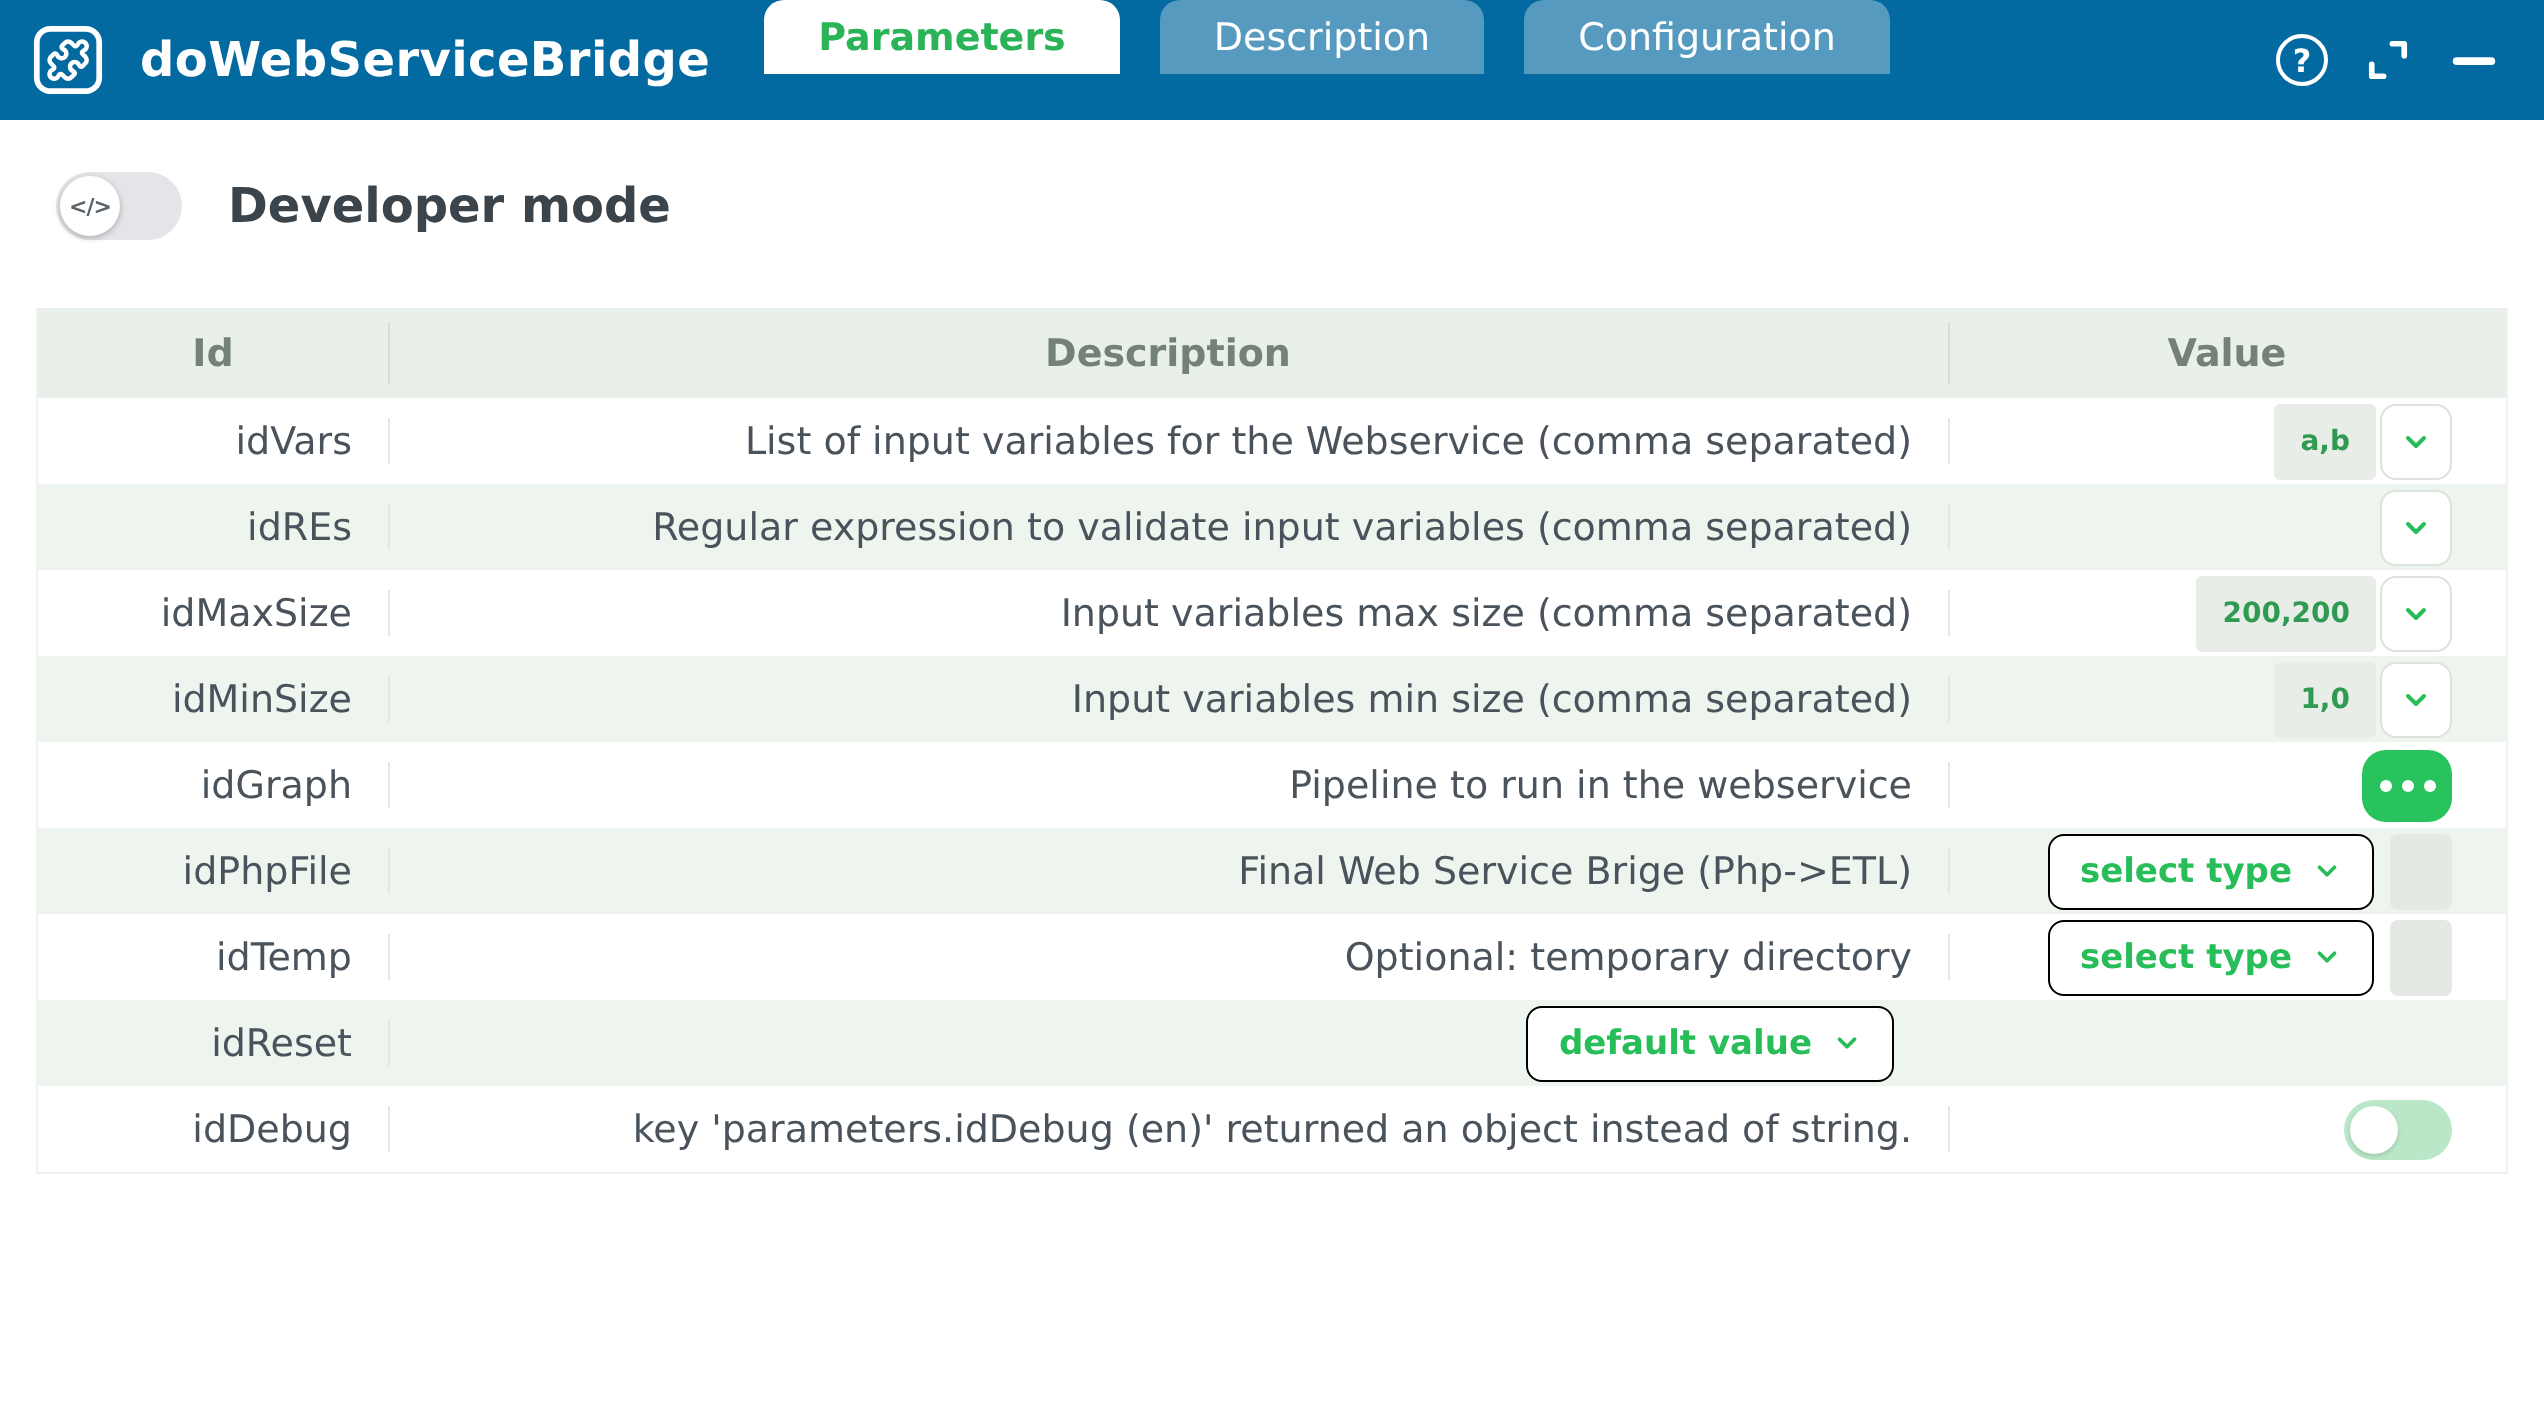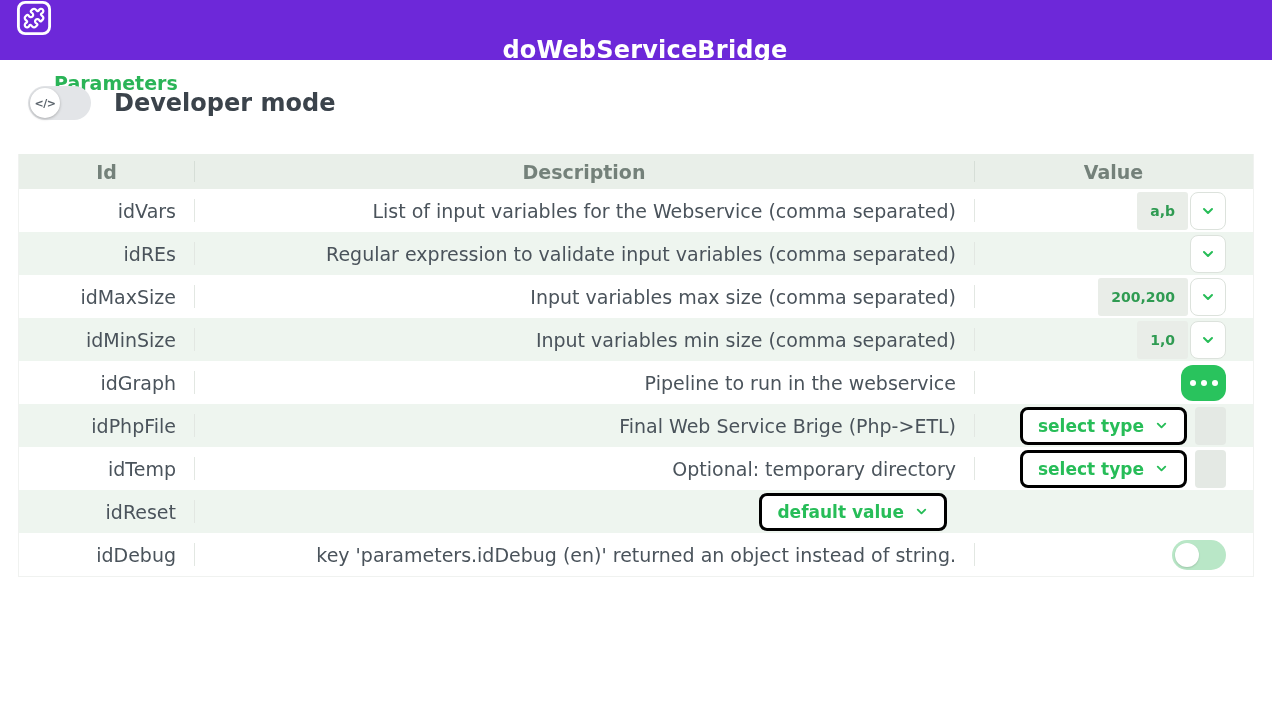--- a/index.html
+++ b/index.html
@@ -1,24 +1,24 @@
 <!DOCTYPE html>
 <html><head>
 <meta charset="utf-8">
 <style>
   * { margin:0; padding:0; box-sizing:border-box; }
   html,body { width:1272px; height:711px; background:#ffffff;
     font-family:"DejaVu Sans","Liberation Sans",sans-serif; overflow:hidden; }
 
   
-  .app-header { height:60px; background:#6d28d9; display:flex; align-items:stretch;flex-direction:column; }
+  .app-header { height:60px; background:#0369a1; display:flex; align-items:stretch; }
   .logo-wrap { display:flex; align-items:center; padding-left:16px; }
   .app-title { color:#ffffff; font-size:24px; font-weight:bold; align-self:center;
     margin-left:18px; letter-spacing:0.2px; }
-  .tabs { display:flex; align-items:center; margin-left:27px; gap:7px; }
+  .tabs { display:flex; align-items:flex-start; margin-left:27px; gap:20px; }
   .tab { height:37px; padding:0 27px; display:flex; align-items:center;
     border-radius:10px 10px 0 0; font-size:19px; color:#ffffff;
     background:rgba(255,255,255,0.33); cursor:pointer; white-space:nowrap; }
   .tab.active { background:#ffffff; color:#2ab457; font-weight:bold; }
   .header-icons { margin-left:auto; display:flex; align-items:center; gap:17px;
     padding-right:22px; }
   .hicon { display:flex; align-items:center; justify-content:center; cursor:pointer; }
   .help-circle { width:26px; height:26px; border:2.5px solid #ffffff; border-radius:50%;
     color:#ffffff; font-size:16px; font-weight:bold; display:flex; align-items:center;
     justify-content:center; }
@@ -29,21 +29,21 @@
     position:relative; cursor:pointer; flex:none; }
   .toggle-lg .knob { position:absolute; left:2px; top:2px; width:30px; height:30px;
     border-radius:50%; background:#ffffff; box-shadow:0 1px 3px rgba(0,0,0,0.25);
     display:flex; align-items:center; justify-content:center; font-size:11px;
     color:#5a636b; font-weight:bold; letter-spacing:-0.5px; }
   .devmode-label { margin-left:23px; font-size:24px; font-weight:bold; color:#3b434b; }
 
   
   .param-table { margin:34px 18px 0 18px; border:1px solid #f0f2f0; border-top:none; }
   .t-row { display:grid; grid-template-columns:175px 780px 1fr; align-items:stretch; }
-  .t-head { height:35px; background:#e9efe9; }
+  .t-head { height:45px; background:#e9efe9; }
   .t-body { height:43px; }
   .t-body.alt { background:#eef5ef; }
   .cell { position:relative; display:flex; align-items:center; }
   .cell-id   { justify-content:flex-end; padding-right:18px; font-size:19px; color:#4a535b; }
   .cell-desc { justify-content:flex-end; padding-right:18px; font-size:19px; color:#4a535b; }
   .cell-value{ justify-content:flex-end; padding-right:27px; }
   .t-head .cell { justify-content:center; padding:0; font-size:19px; font-weight:bold;
     color:#74817a; }
   .t-head .cell-desc::before, .t-head .cell-value::before { content:""; position:absolute;
     left:0; top:7px; bottom:7px; width:1px; background:#d6ded7; }
@@ -53,21 +53,21 @@
   
   .chip { height:38px; display:flex; align-items:center; padding:0 13px;
     background:#e9ede8; border-radius:3px; font-size:14px; font-weight:bold;
     color:#2f9b52; margin-right:2px; cursor:pointer; white-space:nowrap; }
   .chev-btn { width:36px; height:38px; background:#ffffff; border:1px solid #dce2dc;
     border-radius:8px; display:flex; align-items:center; justify-content:center;
     cursor:pointer; flex:none; }
   .dots-btn { width:45px; height:36px; background:#29c35d; border:none; border-radius:12px;
     display:flex; align-items:center; justify-content:center; gap:5px; cursor:pointer; }
   .dots-btn i { width:6px; height:6px; border-radius:50%; background:#ffffff; display:block; }
-  .select-btn { height:38px; background:#ffffff; border:3px solid #000000; border-radius:8px;
+  .select-btn { height:38px; background:#ffffff; border:1px solid #000000; border-radius:8px;
     display:flex; align-items:center; gap:10px; padding:0 15px; font-size:17px;
     font-weight:bold; color:#27bd58; cursor:pointer; white-space:nowrap; }
   .gray-box { width:31px; height:38px; background:#e4e9e4; border-radius:4px;
     margin-left:8px; flex:none; }
   .toggle-sm { width:54px; height:30px; border-radius:15px; background:#b9e7c7;
     position:relative; cursor:pointer; flex:none; }
   .toggle-sm .knob { position:absolute; left:3px; top:3px; width:24px; height:24px;
     border-radius:50%; background:#ffffff; box-shadow:0 1px 2px rgba(0,0,0,0.15); }
 </style>
 </head>

